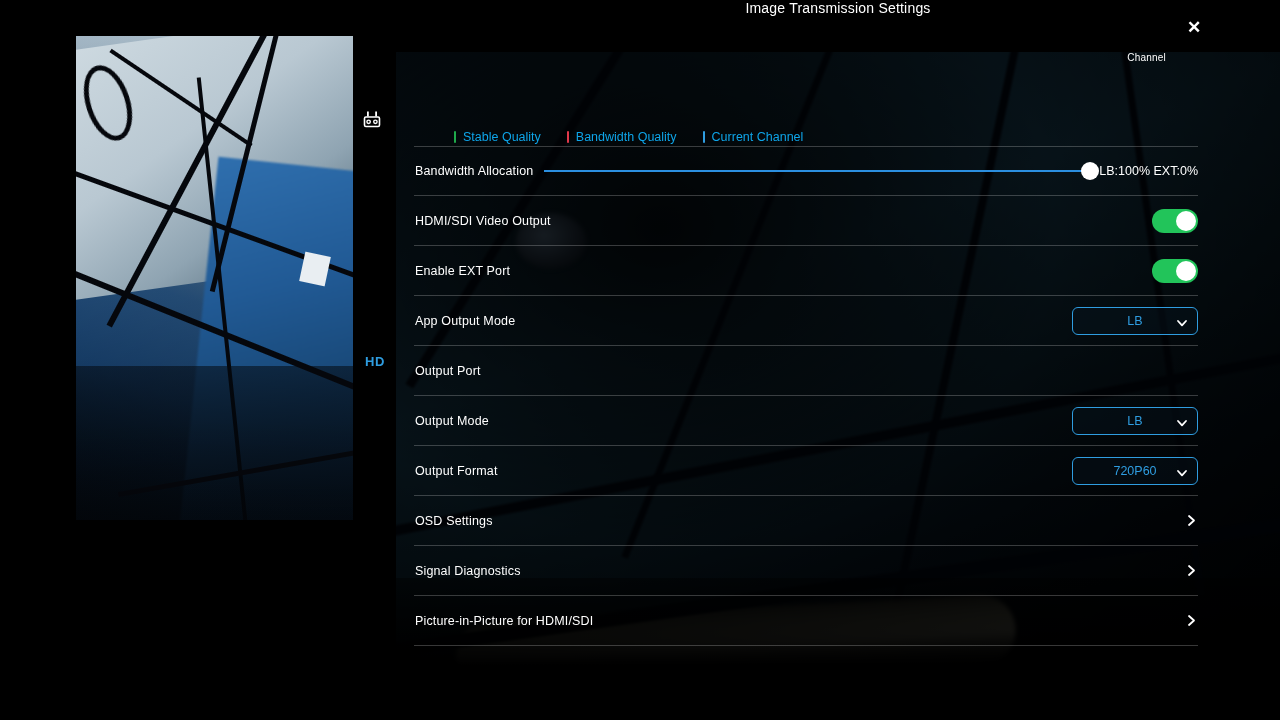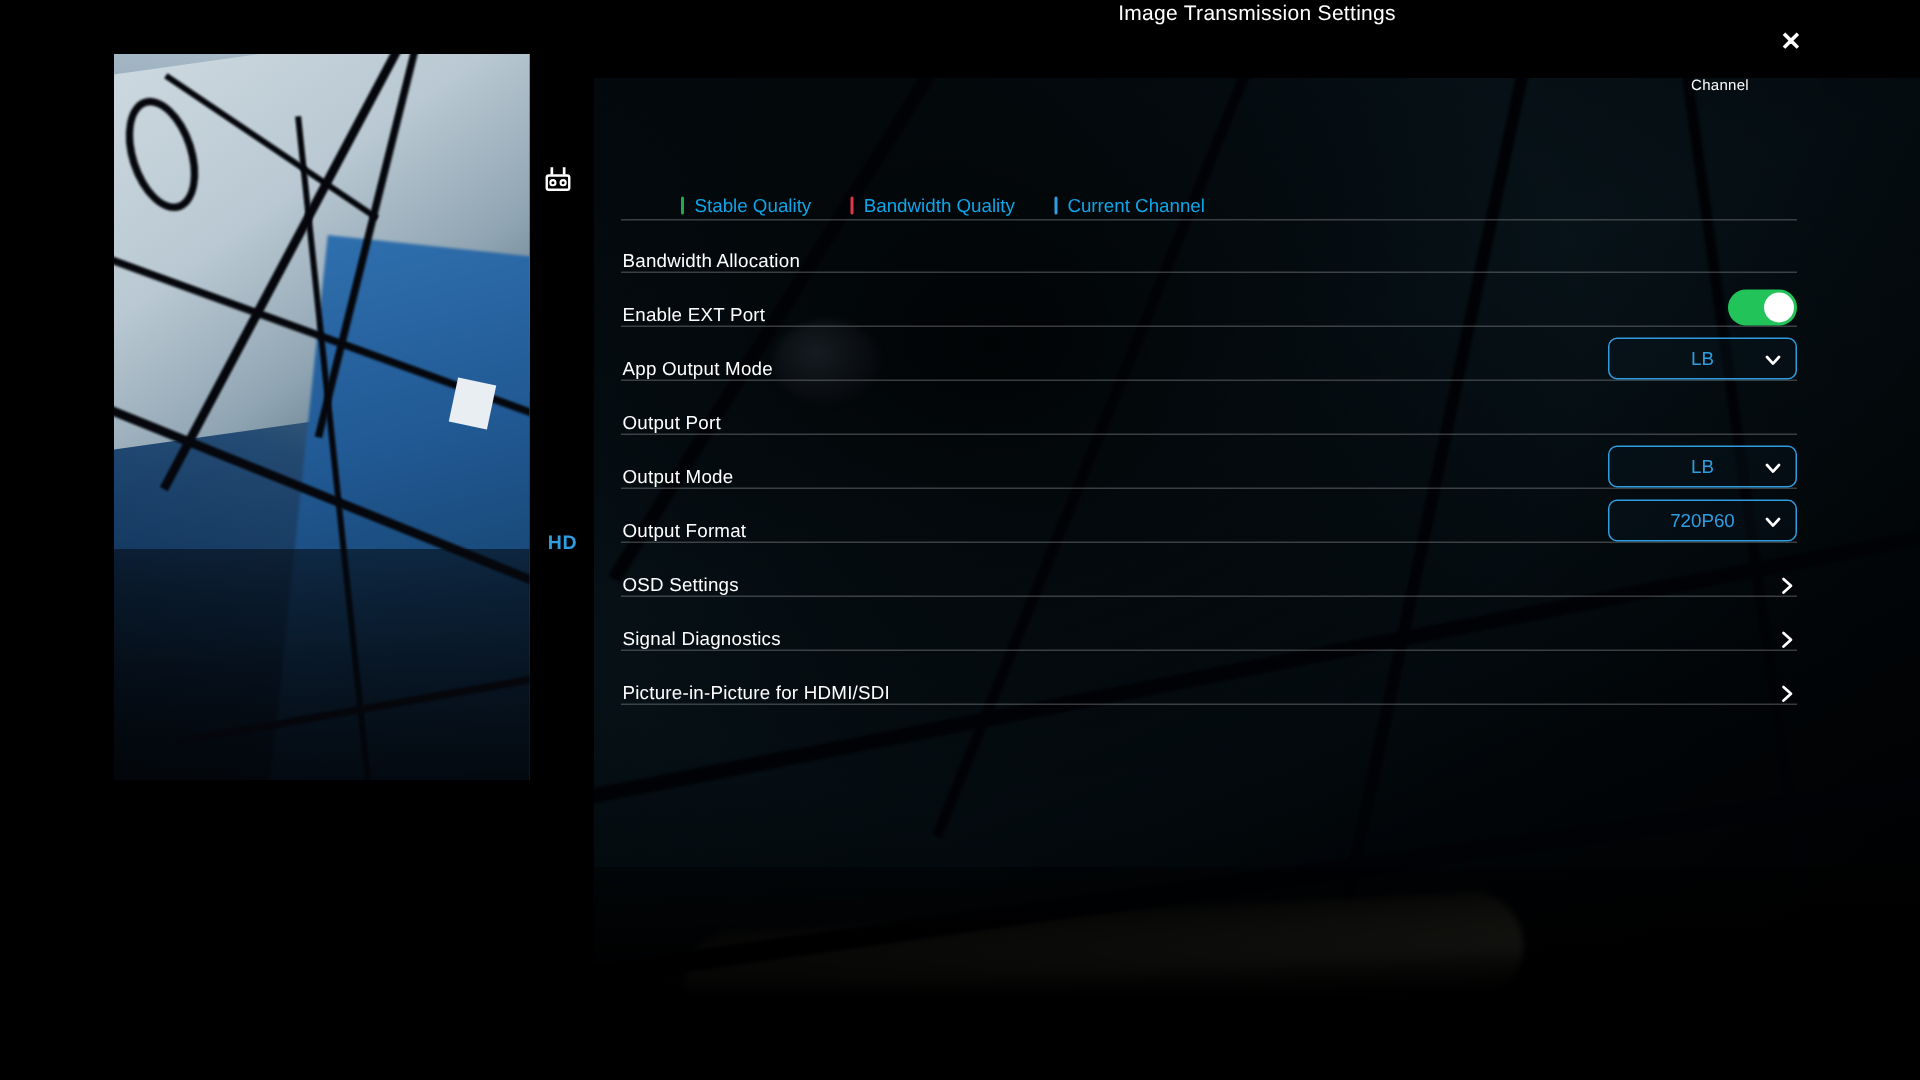--- a/index.html
+++ b/index.html
@@ -161,22 +161,22 @@
   }
   .legend-item { display:flex; align-items:center; gap: 7px; }
   .legend-swatch { display:inline-block; width:2px; height:12px; border-radius:1px; }
   .legend-label { color:#0ea5e9; font-size: 12.5px; }
 
   
   #rows {
     position: absolute; left: 18px; top: 146px; width: 784px;
   }
   .row {
-    position: relative; height: 36px;
-    display: flex; align-items: flex-end; justify-content: space-between;
+    position: relative; height: 50px;
+    display: flex; align-items: center; justify-content: space-between;
     border-bottom: 1px solid rgba(255,255,255,0.22);
     padding: 0 0 0 1px;
   }
   .row:first-child { border-top: 1px solid rgba(255,255,255,0.22); }
   .row-label { color: #fff; font-size: 12.5px; letter-spacing:.15px; }
   .row-right { display:flex; align-items:center; gap: 14px; }
 
   
   #bw-slider-wrap { display:flex; align-items:center; gap: 9px; }
   #bw-track {
@@ -304,23 +304,40 @@
           <span class="legend-swatch" style="background:#2f9de0"></span>
           <span class="legend-label">Current Channel</span>
         </div>
       </div>
     </div>
 
     <div id="rows">
 
       <div class="row">
         <div class="row-label">Bandwidth Allocation</div>
-      </div>
-
-
+        <div class="row-right">
+          <div id="bw-slider-wrap">
+            <div id="bw-track">
+              <div id="bw-fill" style="width: 100%;"></div>
+              <div id="bw-knob" style="left: calc(100% - 9px); right: auto;"></div>
+            </div>
+            <div id="bw-value">LB:100% EXT:0%</div>
+          </div>
+        </div>
+      </div>
+
+
+      <div class="row">
+        <div class="row-label">HDMI/SDI Video Output</div>
+        <div class="row-right">
+          <div class="toggle" style="background: rgb(34, 196, 90);">
+            <div class="knob"></div>
+          </div>
+        </div>
+      </div>
 
       <div class="row">
         <div class="row-label">Enable EXT Port</div>
         <div class="row-right">
           <div class="toggle" style="background: rgb(34, 196, 90);">
             <div class="knob"></div>
           </div>
         </div>
       </div>
 

